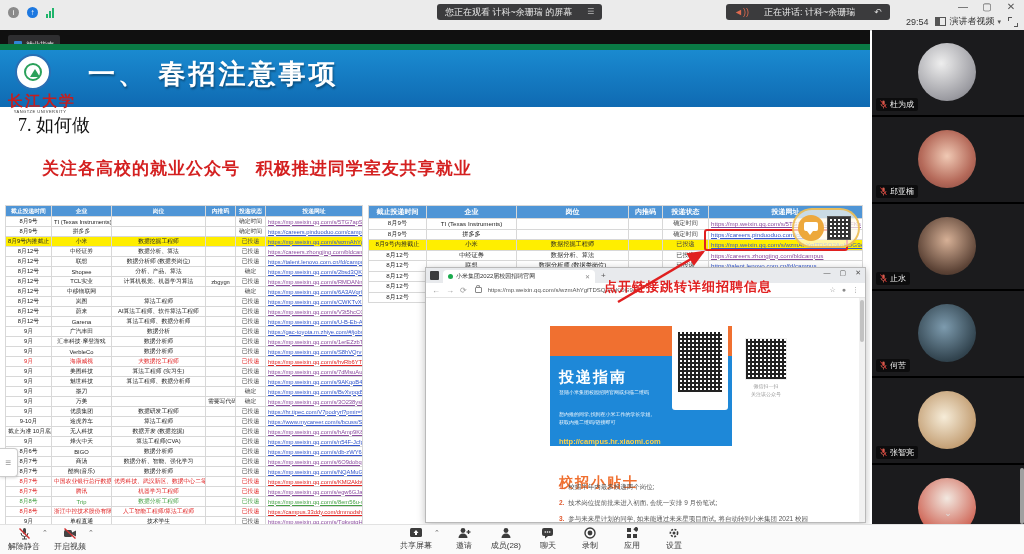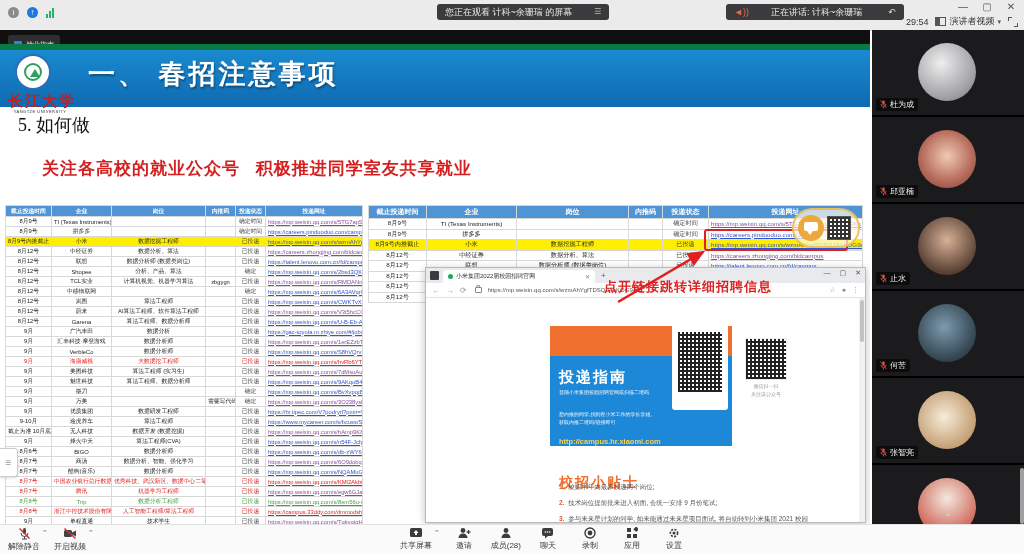--- a/index.html
+++ b/index.html
@@ -7,21 +7,21 @@
        font-family:"Liberation Sans",sans-serif;background:#fff;color:#222;}
 
   
   #topbar{position:absolute;left:0;top:0;width:1024px;height:30px;background:#ebebeb;border-bottom:1px solid #d6d6d6;}
   .tb-icons{position:absolute;left:8px;top:7px;display:flex;gap:8px;align-items:center;}
   .ico-info{width:11px;height:11px;border-radius:50%;background:#8a8a8a;color:#fff;font-size:8px;line-height:11px;text-align:center;}
   .ico-shield{width:11px;height:11px;border-radius:50%;background:#1d78e0;color:#fff;font-size:8px;line-height:11px;text-align:center;}
   .sigbars{display:flex;align-items:flex-end;gap:1px;height:10px;}
   .sigbars i{display:block;width:2px;background:#1fb56b;}
   .pill{position:absolute;top:4px;height:16px;background:#3b3b3d;border-radius:3px;color:#e9e9e9;
-        font-size:9px;line-height:16px;padding:0 8px;display:flex;align-items:center;gap:22px;white-space:nowrap;}
+        font-size:9px;line-height:16px;padding:0 8px;display:flex;align-items:center;gap:15px;white-space:nowrap;}
   #watch-pill{left:437px;}
   #speak-pill{left:726px;}
   .burger{color:#bbb;font-size:8px;}
   .spk{color:#e06a4f;font-size:9px;}
   .backarrow{color:#ddd;font-size:9px;margin-left:4px;}
   .winctl{position:absolute;right:6px;top:1px;display:flex;gap:10px;color:#555;font-size:10px;}
   .winctl span{width:14px;text-align:center;cursor:default;}
   #timer-row{position:absolute;right:6px;top:15px;display:flex;align-items:center;gap:7px;font-size:9px;color:#333;}
   .viewmode{display:flex;align-items:center;gap:3px;}
   .vm-ico{width:9px;height:7px;border:1px solid #555;display:inline-block;position:relative;}
@@ -201,21 +201,21 @@
   <div id="slide-badge">
     <span class="badge-ico"></span>
     <span>就业指南</span>
   </div>
   <div id="greenstrip"></div>
   <div id="blueband"></div>
   <div id="univ-logo"></div>
   <div id="univ-name">长江大学</div>
   <div id="univ-en">YANGTZE UNIVERSITY</div>
   <div id="slide-title">一、 春招注意事项</div>
-  <div id="slide-sub">5. 如何做</div>
+  <div id="slide-sub">7. 如何做</div>
   <div id="slide-highlight">关注各高校的就业公众号   积极推进同学室友共享就业</div>
 
   <table class="sheet" id="left-table">
     <colgroup>
         <col style="width:46px">
         <col style="width:60px">
         <col style="width:94px">
         <col style="width:30px">
         <col style="width:30px">
         <col style="width:97px">

